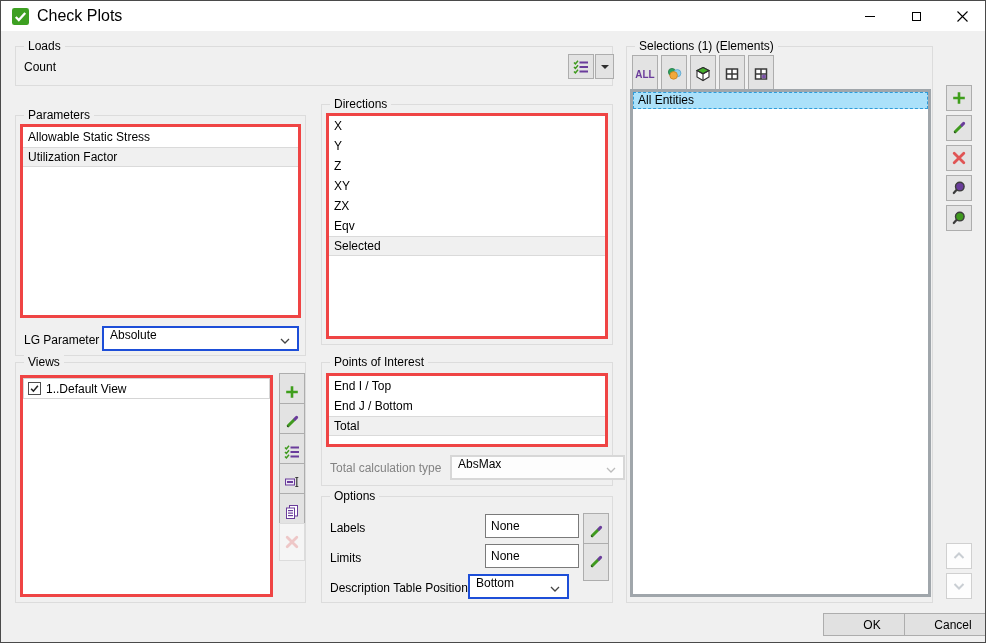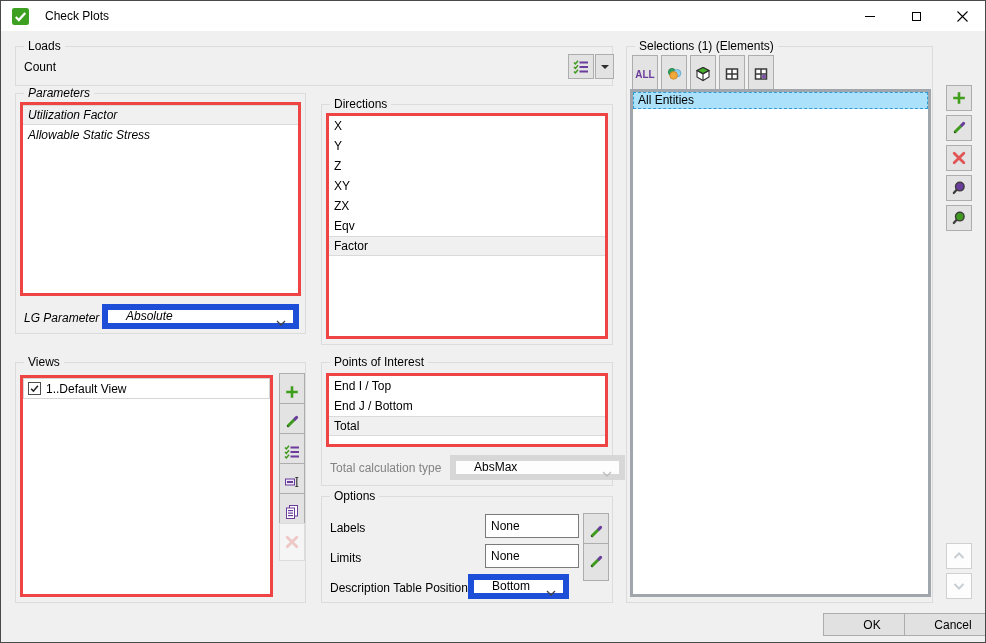--- a/index.html
+++ b/index.html
@@ -2,52 +2,52 @@
 <html><head>
 <meta charset="utf-8">
 <style>
   * { margin:0; padding:0; box-sizing:border-box; }
   html,body { background:#cfcfcf; font-family:"Liberation Sans", sans-serif; font-size:12px; color:#000; }
   .window { position:relative; width:986px; height:643px; background:#f0f0f0; border:1px solid #4a4a4a; overflow:hidden; }
 
   
   .titlebar { position:absolute; top:0; left:0; right:0; height:30px; background:#ffffff; }
   .title-icon { position:absolute; left:11px; top:7px; width:17px; height:17px; display:block; }
-  .title-text { position:absolute; left:44px; top:0; line-height:30px; font-size:12px; }
+  .title-text { position:absolute; left:36px; top:0; line-height:30px; font-size:16px; }
   .win-controls { position:absolute; right:0; top:0; height:30px; display:flex; }
   .win-btn { width:46px; height:30px; display:flex; align-items:center; justify-content:center; cursor:default; }
   .glyph-min { width:10px; height:1px; background:#000; }
   .glyph-max { width:9px; height:9px; border:1px solid #000; }
 
   
   .group { position:absolute; border:1px solid #dcdcdc; }
   .group-label { position:absolute; top:-8px; left:8px; background:#f0f0f0; padding:0 4px; font-size:12px; white-space:nowrap; }
 
   #loads-group   { left:14px;  top:45px;  width:598px; height:40px; }
-  #params-group  { left:14px;  top:92px; width:291px; height:241px;font-style:italic; }
+  #params-group  { left:14px;  top:114px; width:291px; height:241px; }
   #dirs-group    { left:320px; top:103px; width:292px; height:241px; }
   #views-group   { left:14px;  top:361px; width:291px; height:241px; }
   #poi-group     { left:320px; top:361px; width:292px; height:124px; }
   #options-group { left:320px; top:495px; width:292px; height:107px; }
   #sel-group     { left:625px; top:45px;  width:307px; height:557px; }
 
   .static-label { position:absolute; white-space:nowrap; }
   .dim-label { color:#838383; }
 
   
   .textbox { position:absolute; background:#fff; border:1px solid #7a7a7a; font-family:"Liberation Sans", sans-serif; font-size:12px; padding:0 5px; color:#000; }
 
   
   .tool-btn { position:absolute; width:26px; height:38px; background:#e3e3e3; border:1px solid #adadad; display:flex; align-items:center; justify-content:center; padding:0; cursor:default; }
   .tool-btn svg { display:block; }
   .tool-btn.disabled { background:#f5f5f5; border-color:#dcdcdc; }
   .all-btn-text { font-size:10px; font-weight:bold; color:#6a3c9b; letter-spacing:0; }
 
   
-  .combo { position:absolute; height:25px; background:#fff; border:6px solid #1d4ed8; display:flex; align-items:flex-end; padding:0 22px 0 18px; }
+  .combo { position:absolute; height:25px; background:#fff; border:2px solid #1d4ed8; display:flex; align-items:flex-start; padding:0 22px 0 6px; }
   .combo .combo-arrow { position:absolute; right:7px; top:10px; }
   .combo.disabled { border-color:#d7d7d7; background:#fdfdfd; }
   .combo.disabled .combo-arrow path { stroke:#bcbcbc; }
 
   
   .listbox { position:absolute; background:#fff; border:3px solid #ef4444; overflow:hidden; }
   .list-item { height:20px; line-height:20px; padding-left:5px; white-space:nowrap; }
   .list-item.sel-gray { background:#f0f0f0; border-top:1px solid #dadada; border-bottom:1px solid #dadada; line-height:18px; }
   .list-item.sel-blue { height:17px; line-height:15px; background:#abe1fa; border:1px dashed #2f9cd9; padding-left:4px; }
 
@@ -109,42 +109,42 @@
     <button class="tool-btn" style="left:579px; top:7px; width:19px; height:25px;">
       <svg width="8" height="4" viewBox="0 0 8 4">
           <path d="M0 0 H8 L4 4 Z" fill="#2f2f2f"></path>
         </svg>
     </button>
   </div>
 
   <div class="group" id="params-group">
     <span class="group-label">Parameters</span>
     <div class="listbox" style="left:4px; top:8px; width:281px; height:194px;">
+      <div class="list-item">Allowable Static Stress</div>
       <div class="list-item sel-gray">Utilization Factor</div>
-      <div class="list-item">Allowable Static Stress</div>
     </div>
     <span class="static-label" style="left:8px; top:217px;">LG Parameter</span>
     <div class="combo" style="left:86px; top:210px; width:197px;">
       <span>Absolute</span>
       <svg class="combo-arrow" width="10" height="6" viewBox="0 0 10 6">
           <path d="M1 1 L5 5 L9 1" stroke="#444" stroke-width="1.3" fill="none"></path>
         </svg>
     </div>
   </div>
 
   <div class="group" id="dirs-group">
     <span class="group-label">Directions</span>
     <div class="listbox" style="left:4px; top:8px; width:282px; height:226px;">
       <div class="list-item">X</div>
       <div class="list-item">Y</div>
       <div class="list-item">Z</div>
       <div class="list-item">XY</div>
       <div class="list-item">ZX</div>
       <div class="list-item">Eqv</div>
-      <div class="list-item sel-gray">Factor</div>
+      <div class="list-item sel-gray">Selected</div>
     </div>
   </div>
 
   <div class="group" id="views-group">
     <span class="group-label">Views</span>
     <div class="listbox" style="left:4px; top:12px; width:253px; height:222px;">
       <div class="view-item">
         <span class="cb">
           <svg width="11" height="11" viewBox="0 0 13 13">
               <path d="M2.5 6.8 L5.2 9.6 L10.5 3.2" stroke="#222" stroke-width="1.8" fill="none"></path>

